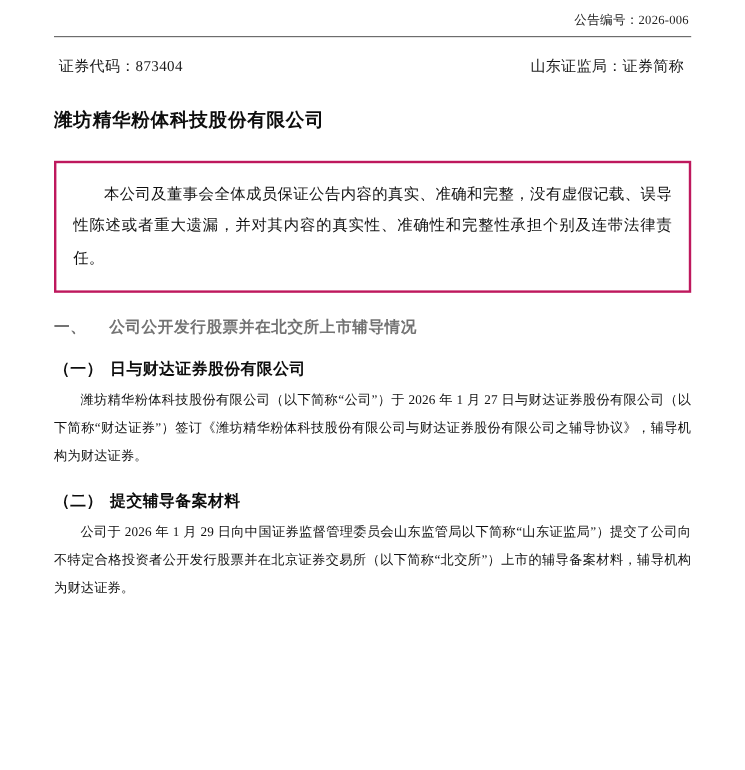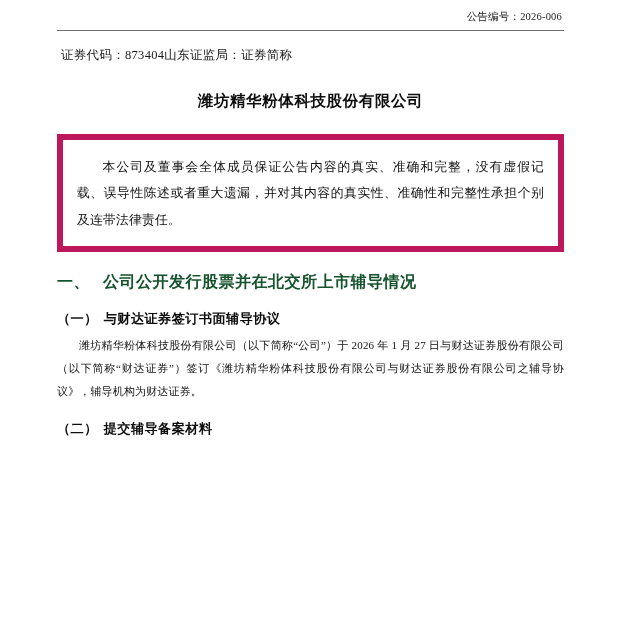--- a/index.html
+++ b/index.html
@@ -12,85 +12,85 @@
     height: 642px;
     font-family: "Liberation Serif", "DejaVu Serif", serif;
     color: #1a1a1a;
     overflow: hidden;
   }
   .page {
     position: relative;
     width: 621px;
     height: 642px;
     box-sizing: border-box;
-    padding: 0 57px;
+    padding: 0 45px;
     background: #fff;
   }
   
   .announce-no {
     text-align: right;
     font-size: 10.5px;
     color: #222;
     padding-top: 10px;
     padding-right: 2px;
     letter-spacing: 0.2px;
   }
   .rule {
     border: none;
     border-top: 1px solid #6d6d6d;
     margin: 6px 0 0 0;
   }
   
   .info-row {
     display: flex;
-    justify-content: flex-start;
+    justify-content: space-between;
     align-items: baseline;
     font-size: 12.5px;
     padding: 16px 6px 0 4px;
     letter-spacing: 0.3px;
   }
   .info-cell {
     white-space: nowrap;
   }
   
   .title-block {
-    text-align: center;
     margin-top: 22px;
   }
   .title-line {
     font-size: 15.5px;
     font-weight: bold;
     letter-spacing: 0.6px;
     line-height: 1.95;
     color: #0d0d0d;
   }
   
   .statement-box {
     margin-top: 18px;
-    border: 6px solid #be185d;
+    border: 2px solid #be185d;
     padding: 14px 14px 13px 14px;
     box-sizing: border-box;
+    font-family: Liberation Mono, monospace;
   }
   .statement-text {
     font-size: 12.8px;
     line-height: 2.05;
     text-align: justify;
     text-indent: 2em;
     letter-spacing: 0.2px;
     color: #111;
   }
   
   .section {
     margin-top: 20px;
   }
   .section-heading {
-    font-size: 16px;
+    font-size: 13px;
     font-weight: bold;
     letter-spacing: 0.5px;
-    color: #14532d;
+    color: #737373;
   }
   .section-heading .num {
     display: inline-block;
     min-width: 46px;
   }
   .sub-heading {
     font-size: 13.2px;
     font-weight: bold;
     margin-top: 17px;
     letter-spacing: 0.4px;
@@ -137,22 +137,23 @@
   <div class="statement-box">
     <div class="statement-text">本公司及董事会全体成员保证公告内容的真实、准确和完整，没有虚假记载、误导性陈述或者重大遗漏，并对其内容的真实性、准确性和完整性承担个别及连带法律责任。</div>
   </div>
 
   <div class="section">
     <div class="section-heading">
       <span class="num">一、</span><span>公司公开发行股票并在北交所上市辅导情况</span>
     </div>
 
     <div class="sub-heading">
-      <span class="sub-num">（一）</span><span>与财达证券签订书面辅导协议</span>
+      <span class="sub-num">（一）</span><span>日与财达证券股份有限公司</span>
     </div>
     <div class="para">潍坊精华粉体科技股份有限公司（以下简称“公司”）于 2026 年 1 月 27 日与财达证券股份有限公司（以下简称“财达证券”）签订《潍坊精华粉体科技股份有限公司与财达证券股份有限公司之辅导协议》，辅导机构为财达证券。</div>
 
     <div class="sub-heading">
       <span class="sub-num">（二）</span><span>提交辅导备案材料</span>
     </div>
+    <div class="para">公司于 2026 年 1 月 29 日向中国证券监督管理委员会山东监管局以下简称“山东证监局”）提交了公司向不特定合格投资者公开发行股票并在北京证券交易所（以下简称“北交所”）上市的辅导备案材料，辅导机构为财达证券。</div>
   </div>
 
 </div>
 
 </body></html>

